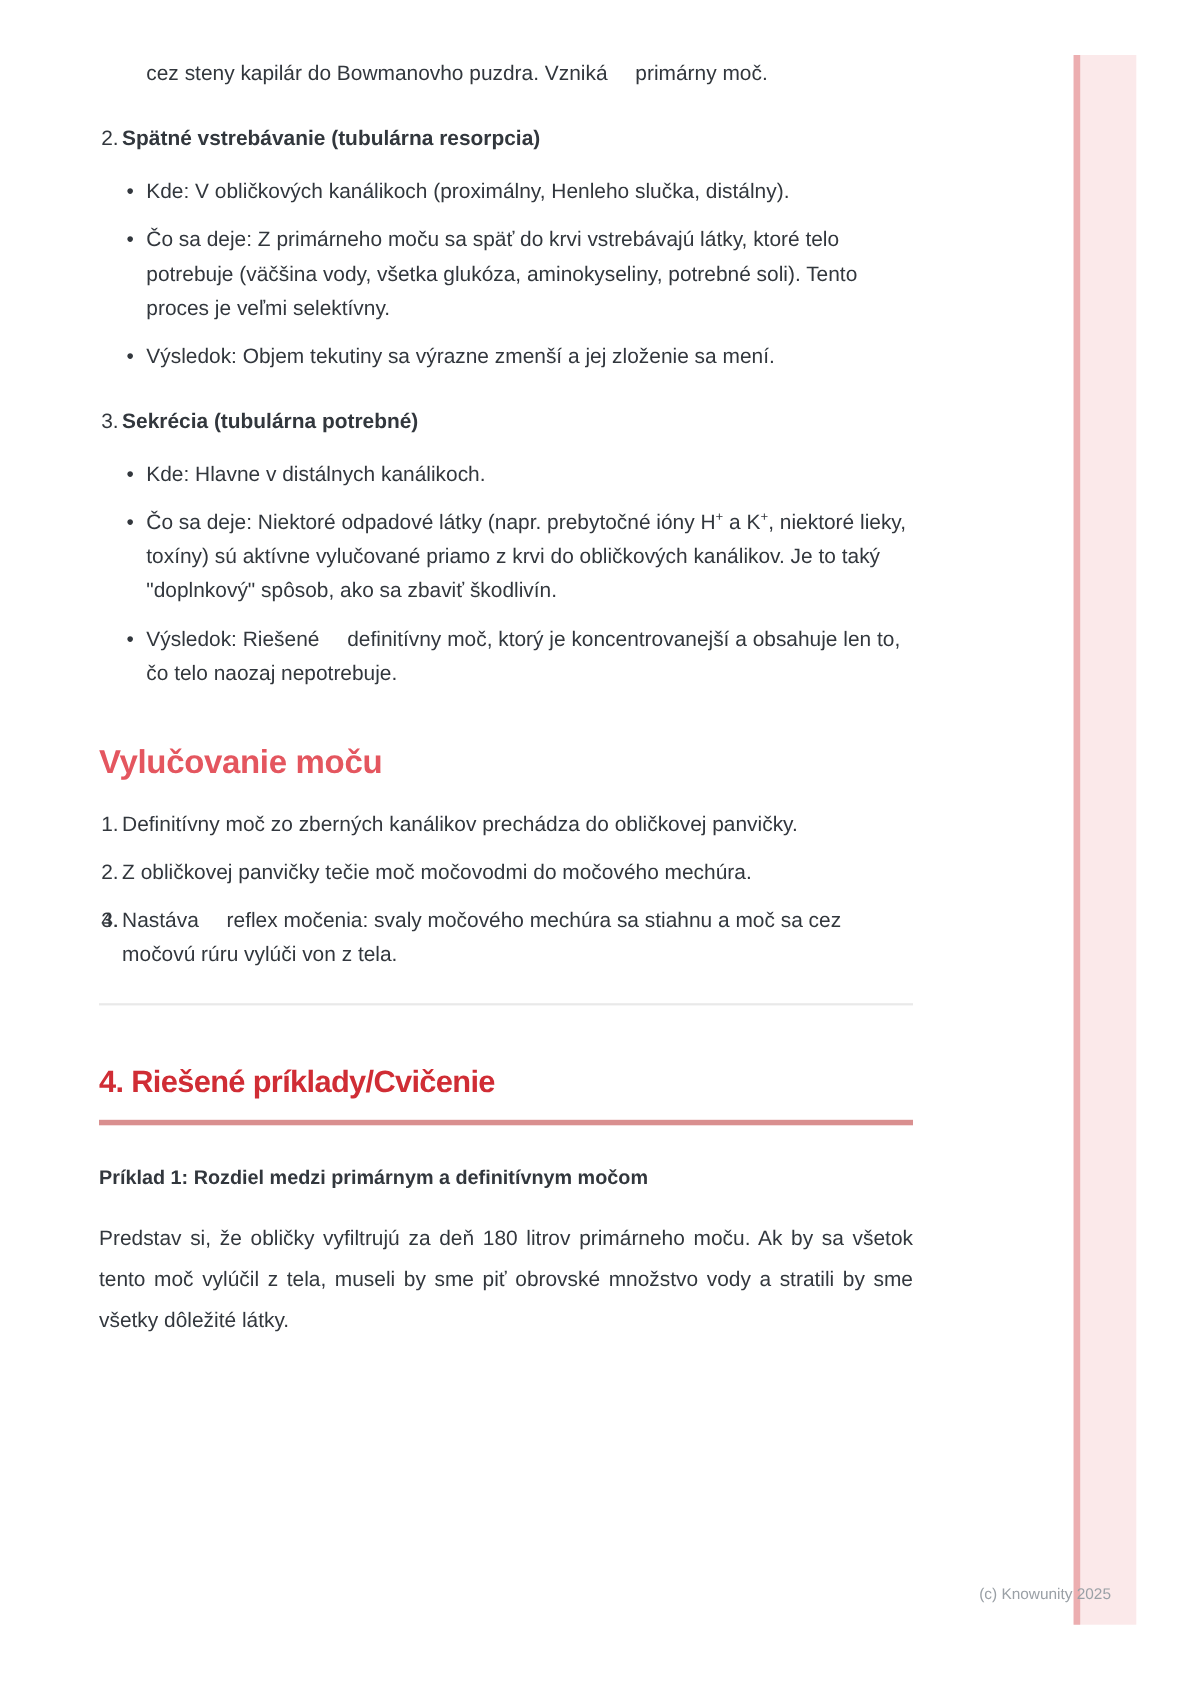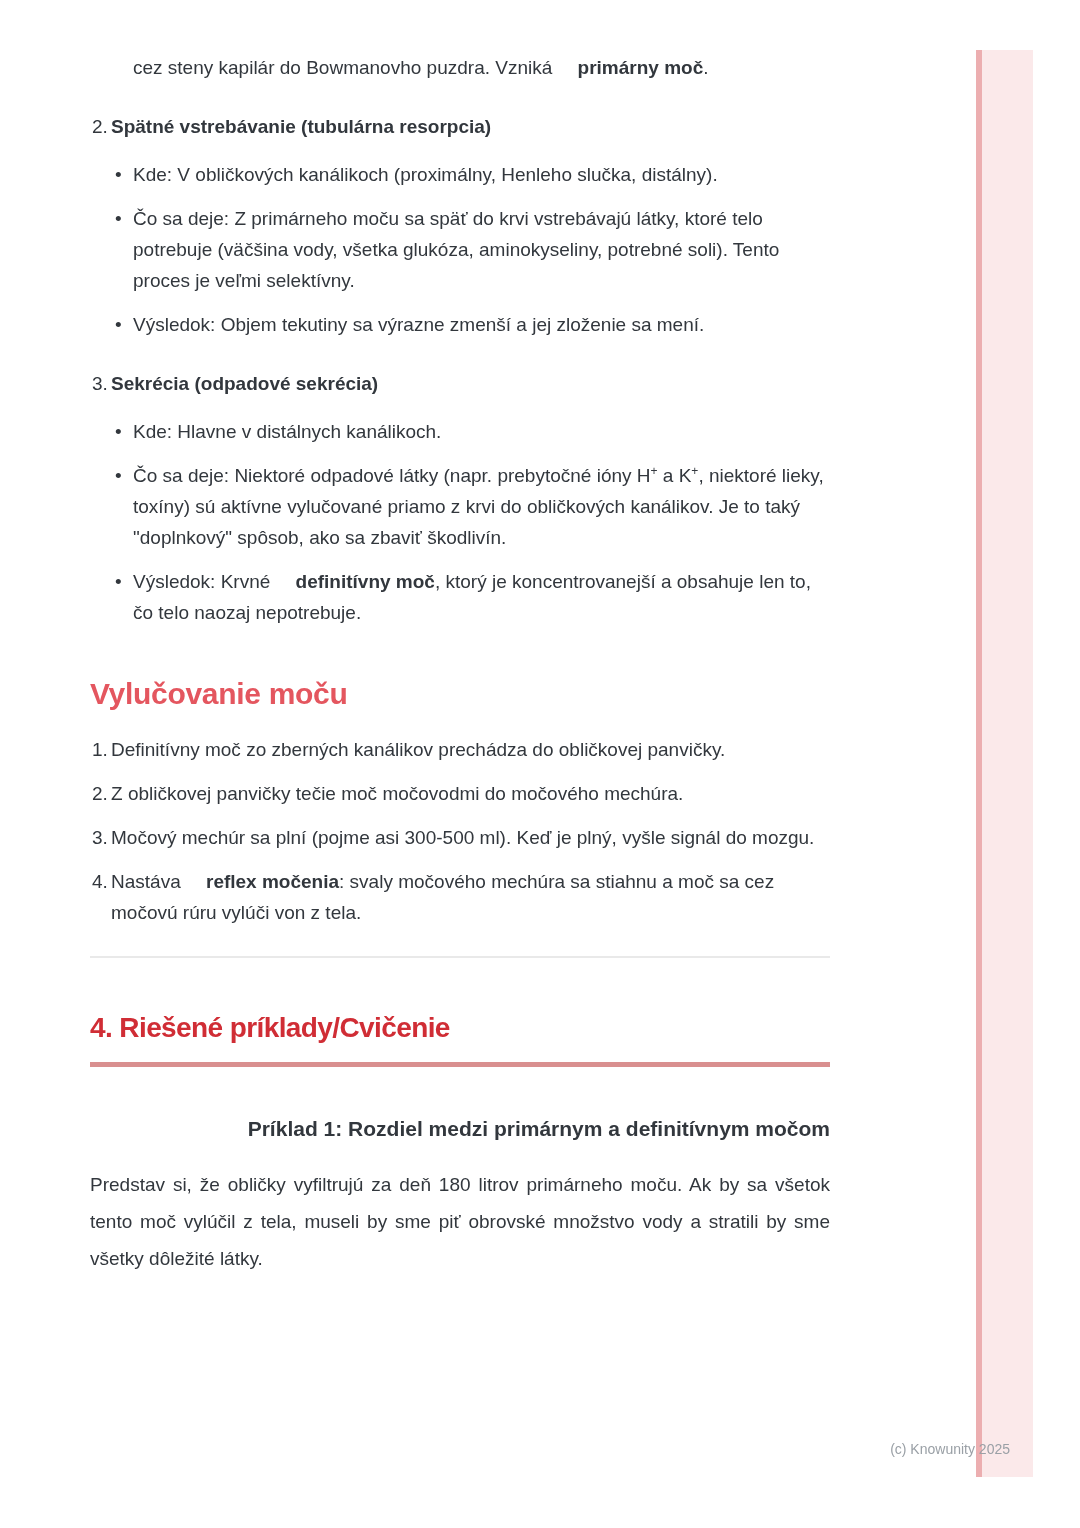--- a/index.html
+++ b/index.html
@@ -38,21 +38,21 @@
     position: absolute;
     left: 25px;
     top: 0;
     color: #32373d;
   }
   .sec-head { position: relative; padding-left: 21px; margin-top: 28px; font-weight: bold; }
   .sec-head .marker { position: absolute; left: 2px; font-weight: normal; }
   .ol-list { margin-top: 20px; }
   .ol-item { position: relative; padding-left: 21px; margin-bottom: 13px; }
   .ol-item .marker { position: absolute; left: 2px; }
-  b, strong { font-weight: bold; padding-left: 20px; }
+  b, strong { font-weight: normal; padding-left: 20px; }
   sup { font-size: 12px; line-height: 0; vertical-align: super; }
   h2.red-sub {
     margin-top: 46px;
     font-size: 30px;
     line-height: 40px;
     font-weight: bold;
     color: #e4565f;
     letter-spacing: -0.3px;
   }
   h2.red-sub + .ol-list { margin-top: 20px; }
@@ -70,25 +70,24 @@
     color: #d02d35;
     letter-spacing: -0.6px;
   }
   .red-underline {
     margin-top: 10px;
     height: 5px;
     background: #d98f8f;
     width: 100%;
   }
   .example-title {
-    margin-top: 46px;
+    margin-top: 32px;
     font-weight: bold;
-    font-size: 21px;
+    font-size: 18px;
     line-height: 31px;
-    text-align: right;
   }
   .example-text {
     margin-top: 22px;
     line-height: 37px;
     text-align: justify;
   }
   .footer-credit {
     position: absolute;
     top: 1440px;
     right: 70px;
@@ -113,39 +112,39 @@
     <div class="sec-head">
       <span class="marker">2.</span><span>Spätné vstrebávanie (tubulárna resorpcia)</span>
     </div>
     <ul class="bullets">
       <li>Kde: V obličkových kanálikoch (proximálny, Henleho slučka, distálny).</li>
       <li>Čo sa deje: Z primárneho moču sa späť do krvi vstrebávajú látky, ktoré telo potrebuje (väčšina vody, všetka glukóza, aminokyseliny, potrebné soli). Tento proces je veľmi selektívny.</li>
       <li>Výsledok: Objem tekutiny sa výrazne zmenší a jej zloženie sa mení.</li>
     </ul>
 
     <div class="sec-head">
-      <span class="marker">3.</span><span>Sekrécia (odpadové sekrécia)</span>
+      <span class="marker">3.</span><span>Sekrécia (tubulárna potrebné)</span>
     </div>
     <ul class="bullets">
       <li>Kde: Hlavne v distálnych kanálikoch.</li>
       <li><span>Čo sa deje: Niektoré odpadové látky (napr. prebytočné ióny H</span><sup>+</sup><span> a K</span><sup>+</sup><span>, niektoré lieky, toxíny) sú aktívne vylučované priamo z krvi do obličkových kanálikov. Je to taký "doplnkový" spôsob, ako sa zbaviť škodlivín.</span></li>
-      <li><span>Výsledok: Krvné </span><strong>definitívny moč</strong><span>, ktorý je koncentrovanejší a obsahuje len to, čo telo naozaj nepotrebuje.</span></li>
+      <li><span>Výsledok: Riešené </span><strong>definitívny moč</strong><span>, ktorý je koncentrovanejší a obsahuje len to, čo telo naozaj nepotrebuje.</span></li>
     </ul>
 
     <h2 class="red-sub">Vylučovanie moču</h2>
 
     <div class="ol-list">
       <div class="ol-item">
         <span class="marker">1.</span><span>Definitívny moč zo zberných kanálikov prechádza do obličkovej panvičky.</span>
       </div>
       <div class="ol-item">
         <span class="marker">2.</span><span>Z obličkovej panvičky tečie moč močovodmi do močového mechúra.</span>
       </div>
       <div class="ol-item">
-        <span class="marker">3.</span><span>Močový mechúr sa plní (pojme asi 300-500 ml). Keď je plný, vyšle signál do mozgu.</span>
+        <span class="marker">3.</span>
       </div>
       <div class="ol-item">
         <span class="marker">4.</span><span>Nastáva </span><strong>reflex močenia</strong><span>: svaly močového mechúra sa stiahnu a moč sa cez močovú rúru vylúči von z tela.</span>
       </div>
     </div>
 
     <div class="divider"></div>
 
     <h1 class="red-main">4. Riešené príklady/Cvičenie</h1>
     <div class="red-underline"></div>

